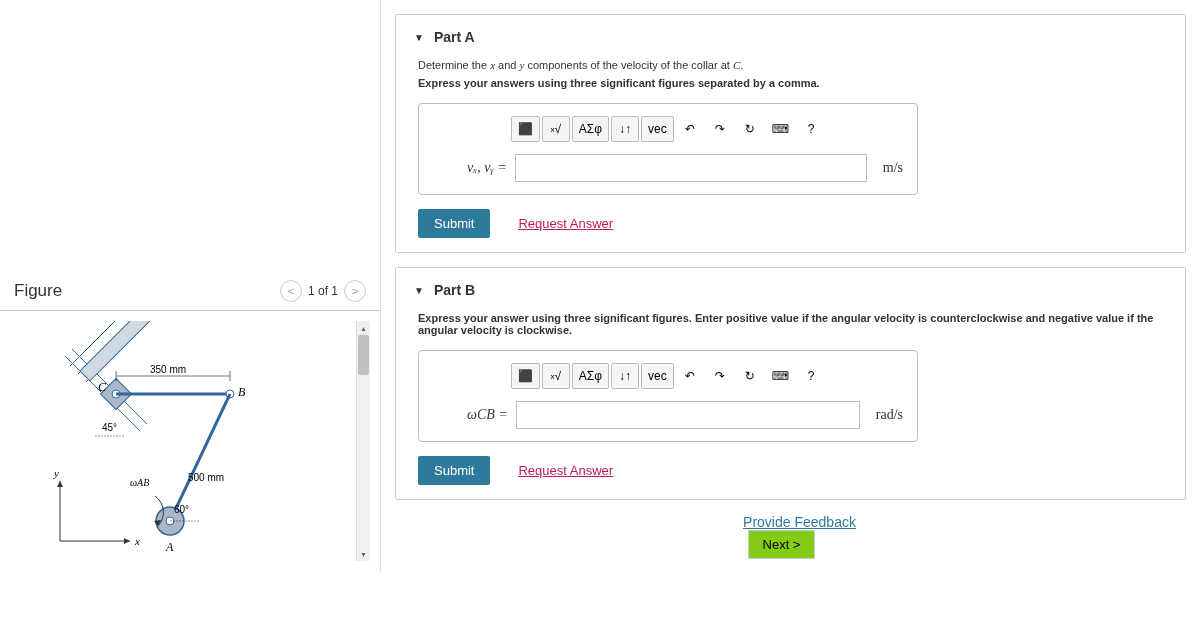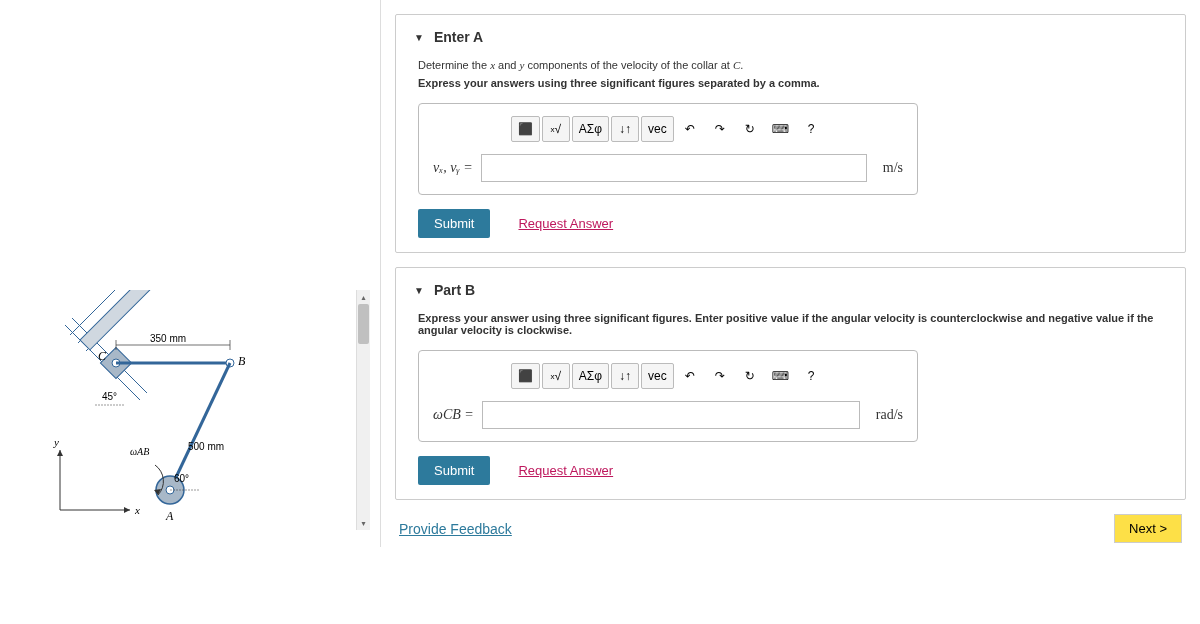--- a/index.html
+++ b/index.html
@@ -26,40 +26,48 @@
 .part-header .caret { font-size: 10px; }
 .part-body { padding-left: 4px; }
 .prompt-text { font-size: 11px; margin-bottom: 6px; }
 .prompt-text .italic { font-family: 'Times New Roman', serif; font-style: italic; }
 .instruction { font-size: 11px; font-weight: bold; margin-bottom: 14px; }
 .answer-box { border: 1px solid #bbb; border-radius: 4px; padding: 12px 14px; margin-bottom: 14px; width: 500px; }
 .toolbar { display: flex; align-items: center; gap: 2px; justify-content: center; margin-bottom: 12px; }
 .tool-btn { border: 1px solid #bbb; background: #f5f5f5; padding: 4px 6px; font-size: 12px; cursor: pointer; border-radius: 2px; min-width: 28px; height: 26px; display: flex; align-items: center; justify-content: center; }
 .tool-btn.plain { border: none; background: none; }
 .input-row { display: flex; align-items: center; gap: 8px; }
-.input-label { font-family: 'Times New Roman', serif; font-style: italic; font-size: 14px; }
+.input-label { font-family: 'Times New Roman', serif; font-style: italic; font-size: 14px; margin-left: 34px; }
 .answer-input { flex: 1; border: 1px solid #bbb; height: 28px; padding: 0 6px; font-size: 13px; }
 .unit-label { font-family: 'Times New Roman', serif; font-size: 14px; margin-left: 8px; }
 .action-row { display: flex; align-items: center; gap: 28px; }
 .submit-btn { background: #2d7a9c; color: #fff; border: none; padding: 7px 16px; font-size: 13px; cursor: pointer; border-radius: 2px; }
 .request-link { color: #be185d; text-decoration: underline; font-size: 13px; cursor: pointer; }
 .feedback-link { color: #2d7a9c; text-decoration: underline; font-size: 14px; margin-left: 18px; cursor: pointer; }
-.next-btn { float: right; background: #fde047; border: 1px solid #ccc; padding: 6px 14px; font-size: 13px; cursor: pointer; margin-right: 18px; }
-.bottom-row { display: flex; justify-content: space-between; align-items: center; padding: 0 0 4px; }
+.next-btn { float: right; background: #84cc16; border: 1px solid #ccc; padding: 6px 14px; font-size: 13px; cursor: pointer; margin-right: 18px; }
+.bottom-row { display: flex; justify-content: space-between; align-items: center; padding: 0 0 4px; flex-direction: column; }
 
 
 .fig-svg { width: 300px; height: 240px; }
 </style>
 </head>
 <body>
 
 <div class="container">
   <div class="left-panel">
 
     <div class="figure-section">
+      <div class="figure-header">
+        <span class="figure-title">Figure</span>
+        <div class="figure-nav">
+          <button class="nav-btn">&lt;</button>
+          <span>1 of 1</span>
+          <button class="nav-btn">&gt;</button>
+        </div>
+      </div>
       <div class="figure-content">
         <div class="figure-image">
           <svg class="fig-svg" viewBox="0 0 300 240">
 
             <line x1="50" y1="220" x2="120" y2="220" stroke="#333" stroke-width="1"></line>
             <line x1="50" y1="220" x2="50" y2="160" stroke="#333" stroke-width="1"></line>
             <polygon points="120,220 114,217 114,223" fill="#333"></polygon>
             <polygon points="50,160 47,166 53,166" fill="#333"></polygon>
             <text x="125" y="224" font-size="11" font-style="italic" font-family="serif">x</text>
             <text x="44" y="156" font-size="11" font-style="italic" font-family="serif">y</text>
@@ -113,21 +121,21 @@
         </div>
       </div>
     </div>
   </div>
 
   <div class="right-panel">
 
     <div class="part-section">
       <div class="part-header">
         <span class="caret">▼</span>
-        <span>Enter A</span>
+        <span>Part A</span>
       </div>
       <div class="part-body">
         <p class="prompt-text">
           <span>Determine the </span><span class="italic">x</span><span> and </span><span class="italic">y</span><span> components of the velocity of the collar at </span><span class="italic">C</span><span>.</span>
         </p>
         <p class="instruction">Express your answers using three significant figures separated by a comma.</p>
         <div class="answer-box">
           <div class="toolbar">
             <button class="tool-btn">⬛</button>
             <button class="tool-btn"><sup style="font-size:8px">x</sup>√</button>

